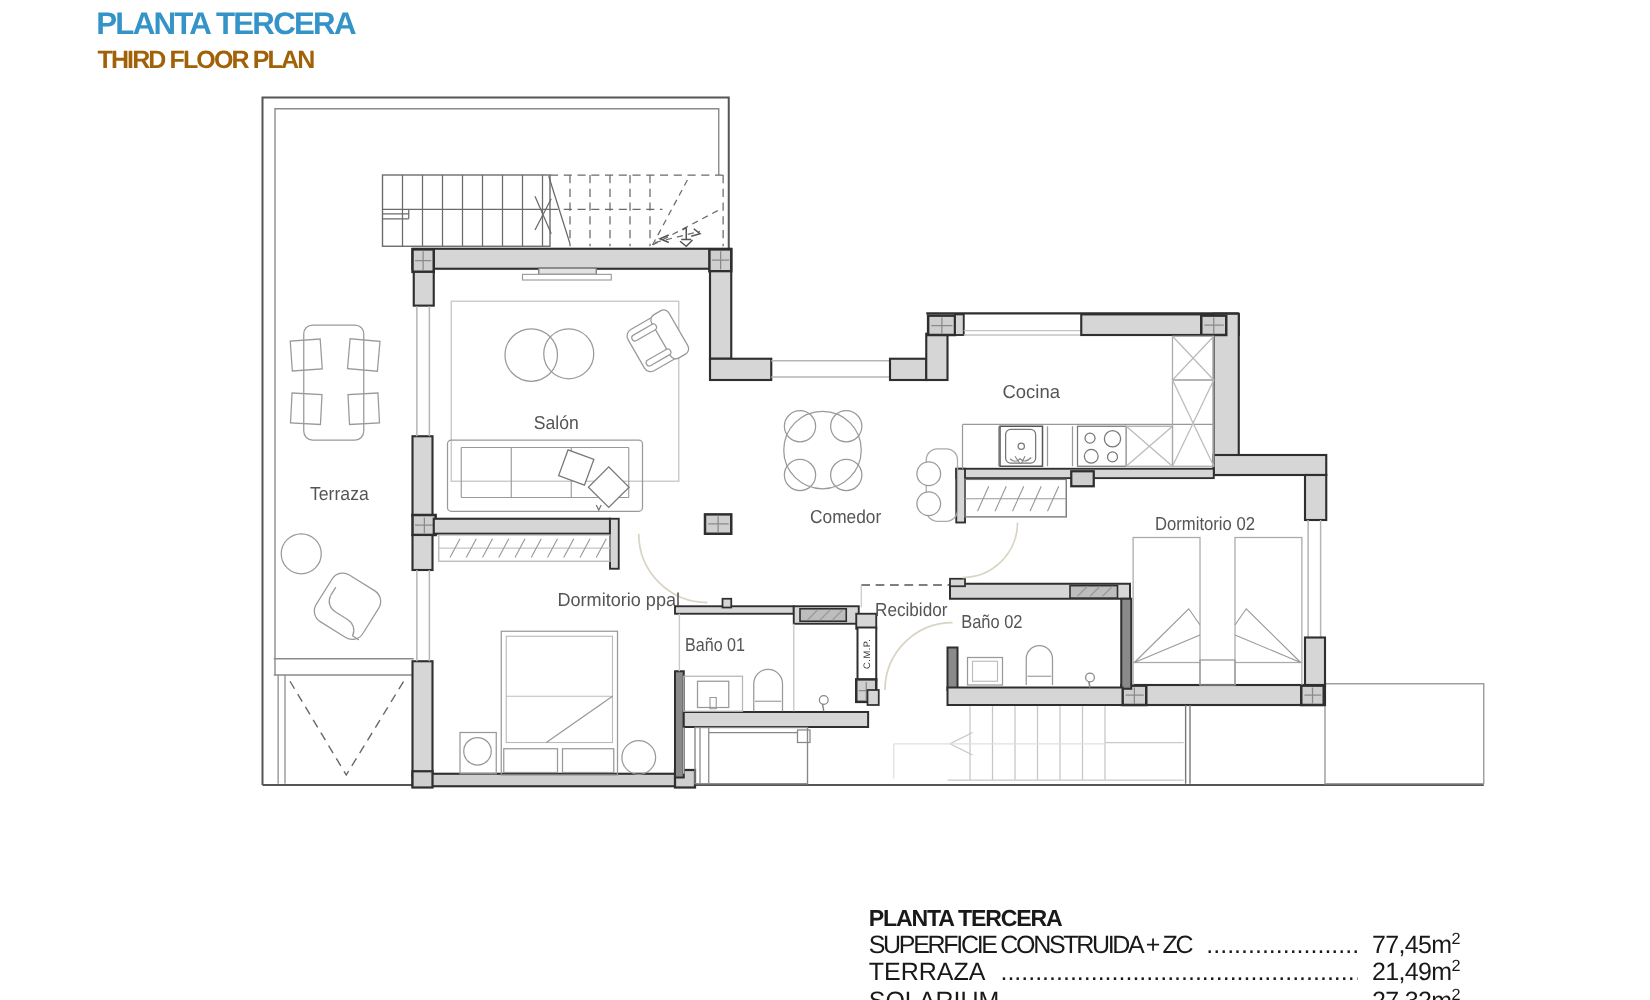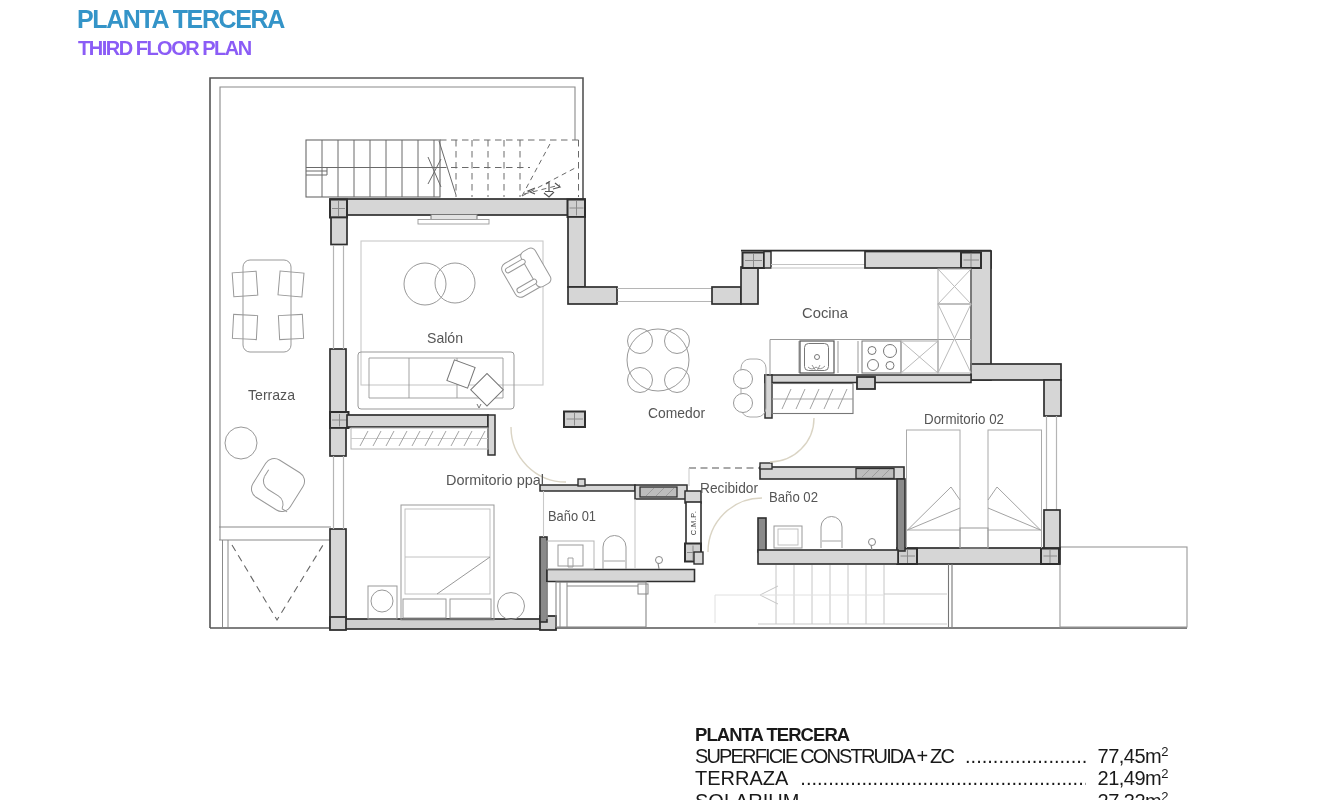--- a/index.html
+++ b/index.html
@@ -1,20 +1,20 @@
 <!DOCTYPE html>
 <html><head>
 <meta charset="utf-8">
 <style>
 html,body{margin:0;padding:0;background:#fff;}
 body{font-family:"Liberation Sans",sans-serif;width:1320px;height:800px;overflow:hidden;}
 #page{position:relative;width:1320px;height:568px;background:#fff;}
 svg{position:absolute;left:0;top:0;}
 .title1{position:absolute;left:77px;top:5px;font-size:25px;line-height:28px;font-weight:bold;color:#3494C8;letter-spacing:-1.4px;}
-.title2{position:absolute;left:78px;top:36px;font-size:20px;line-height:24px;font-weight:bold;color:#8b5cf6;letter-spacing:-1.5px;}
+.title2{position:absolute;left:78px;top:36px;font-size:20px;line-height:24px;font-weight:bold;color:#a16207;letter-spacing:-1.5px;}
 .areas{position:absolute;left:695px;top:724px;width:473px;font-size:20px;color:#191919;}
 .areas .hd{font-weight:bold;line-height:21px;font-size:18.5px;letter-spacing:-0.95px;}
 .row{display:flex;line-height:22px;height:22.4px;white-space:nowrap;gap:12px;}
 .dots{flex:1;overflow:hidden;}
 .sup{font-size:13px;position:relative;top:-7px;line-height:1px;}
 </style>
 </head>
 <body>
 <div id="page">
 

